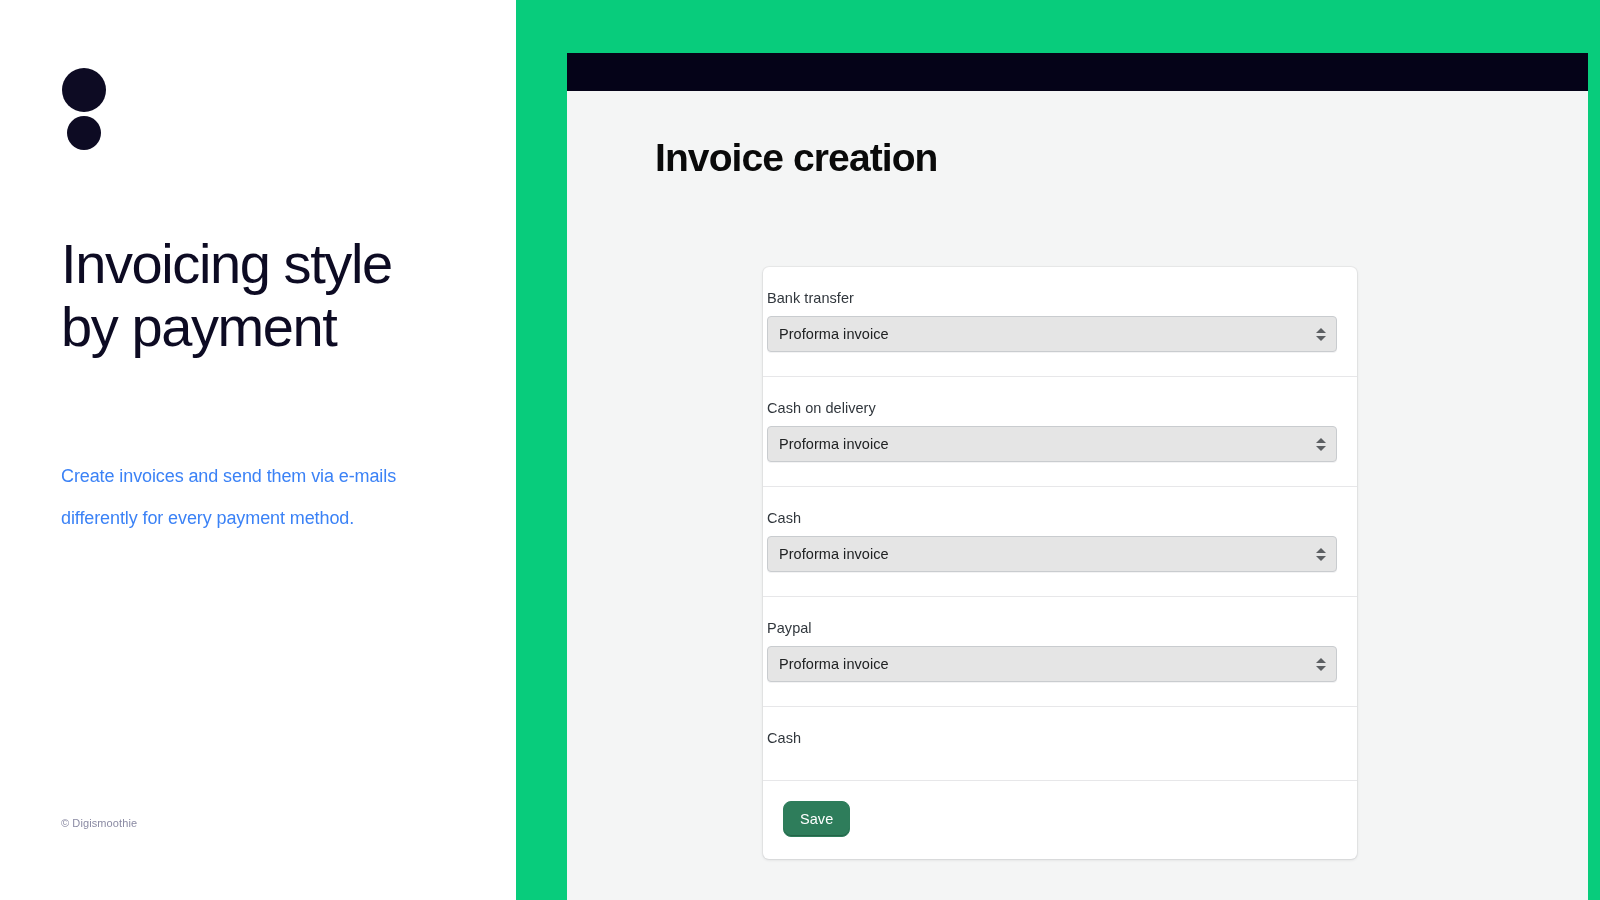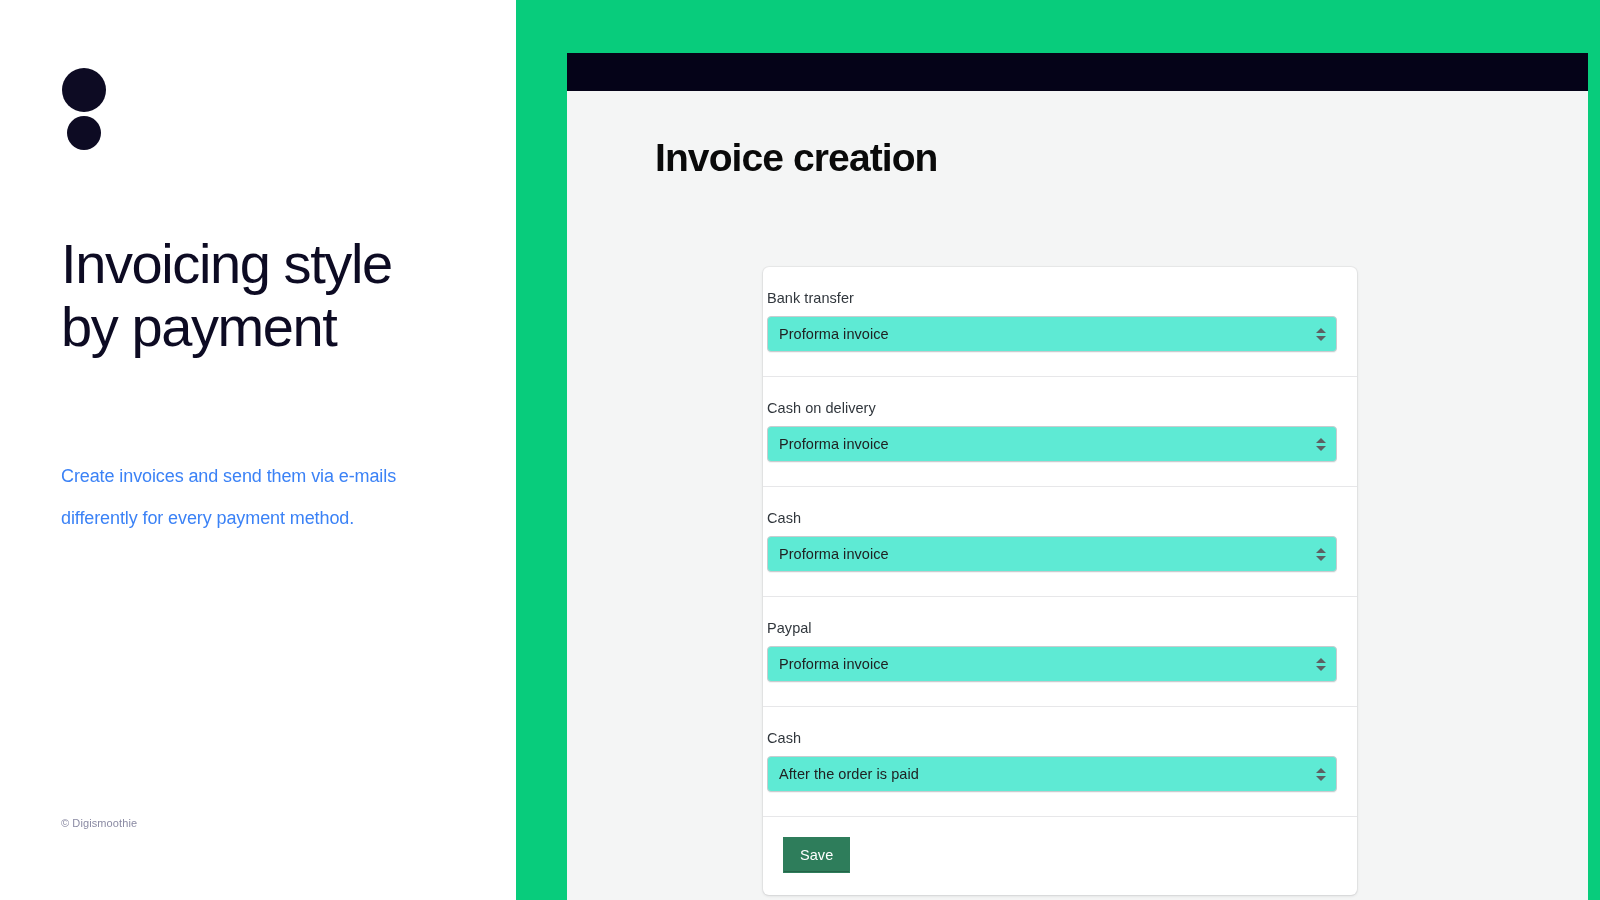--- a/index.html
+++ b/index.html
@@ -156,21 +156,21 @@
     position: relative;
     width: 100%;
     height: 36px;
   }
 
   .select-box {
     position: absolute;
     inset: 0;
     width: 100%;
     height: 36px;
-    background: #5eead4;
+    background: #e5e5e5;
     border: 1px solid #C9CCCF;
     border-radius: 4px;
     box-shadow: 0 1px 0 rgba(22,29,37,0.05);
     display: flex;
     align-items: center;
     padding: 0 30px 0 11px;
     font-size: 14.5px;
     color: #202223;
     letter-spacing: 0.05px;
     white-space: nowrap;
@@ -210,21 +210,21 @@
 
   .save-button {
     display: inline-flex;
     align-items: center;
     justify-content: center;
     min-width: 62px;
     height: 36px;
     padding: 16px 16px;
     background: #2E7D5B;
     border: 1px solid #2E7D5B;
-    border-radius: 0;
+    border-radius: 8px;
     color: #ffffff;
     font-size: 14.5px;
     font-family: "Liberation Sans", sans-serif;
     letter-spacing: 0.05px;
     cursor: pointer;
     box-shadow: inset 0 -1px 0 rgba(0,0,0,0.2);
   }
 </style>
 </head>
 <body>
@@ -294,27 +294,20 @@
             <div class="select-box">Proforma invoice</div>
             <span class="select-stepper">
               <span class="tri-up"></span>
                 <span class="tri-down"></span>
             </span>
           </div>
         </div>
 
         <div class="form-row">
           <span class="row-label">Cash</span>
-          <div class="select-wrap">
-            <div class="select-box">After the order is paid</div>
-            <span class="select-stepper">
-              <span class="tri-up"></span>
-                <span class="tri-down"></span>
-            </span>
-          </div>
         </div>
 
         <div class="card-footer">
           <button class="save-button">Save</button>
         </div>
 
       </div>
     </div>
   </div>
 </div>

